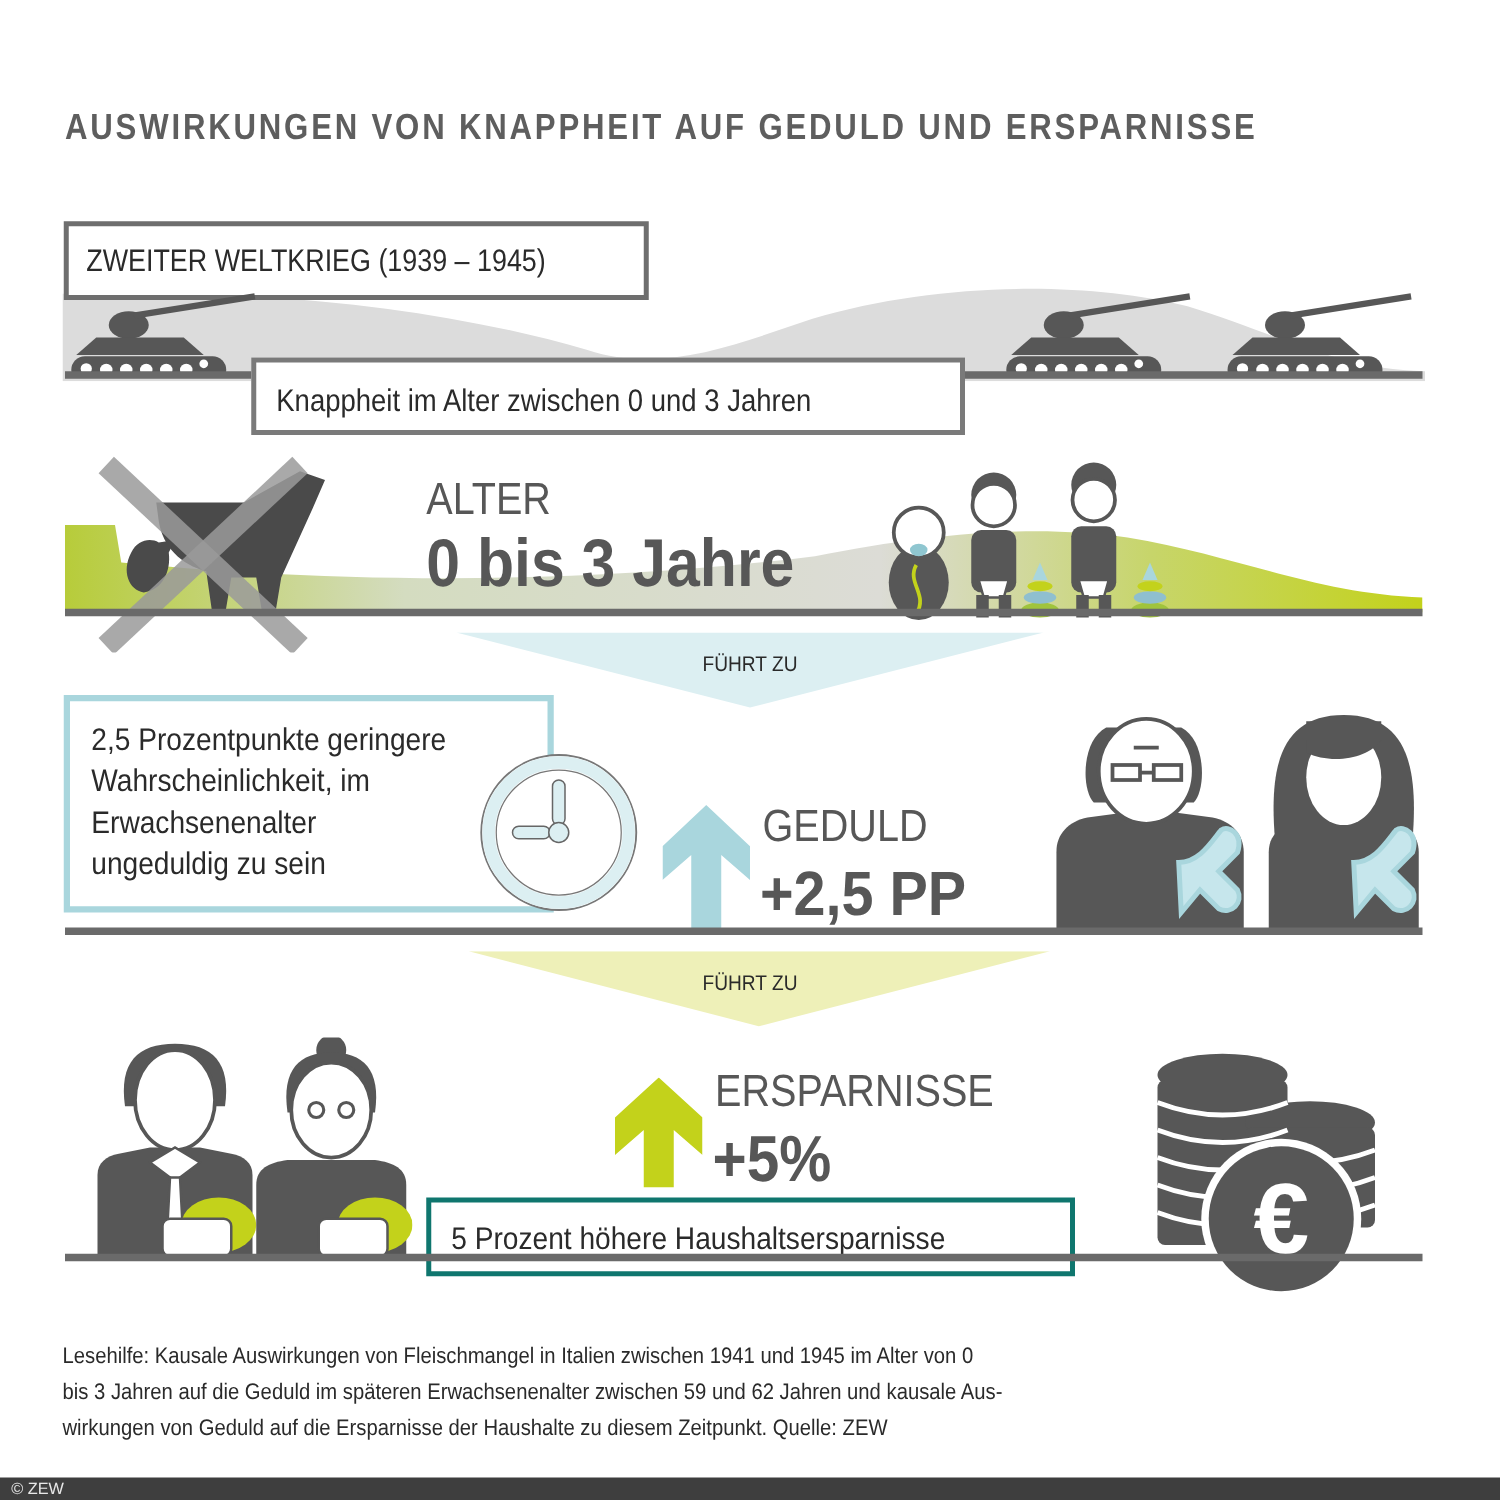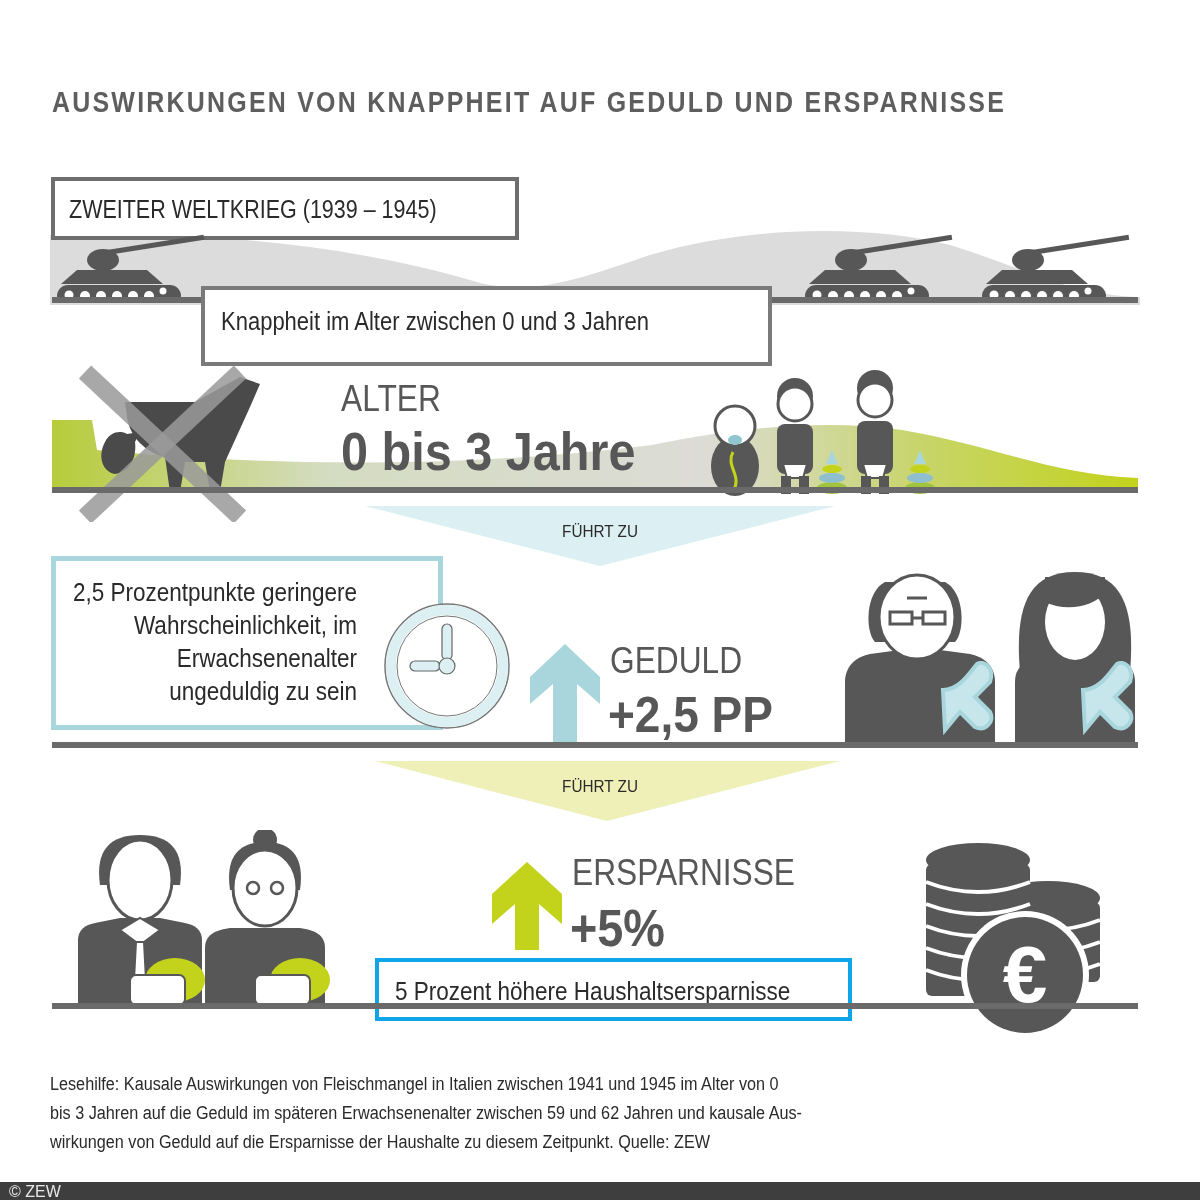--- a/index.html
+++ b/index.html
@@ -2,38 +2,38 @@
 <html><head>
 <meta charset="utf-8">
 <style>
   html,body{margin:0;padding:0;}
   body{width:1200px;height:1200px;background:#ffffff;position:relative;overflow:hidden;font-family:"Liberation Sans","DejaVu Sans",sans-serif;color:#575757;}
   .abs{position:absolute;}
   .title{left:52px;top:86px;font-size:29px;letter-spacing:2.6px;color:#5e5e5e;font-weight:bold;white-space:nowrap;transform:scaleX(0.86);transform-origin:left top;}
   .box{position:absolute;background:#fff;box-sizing:border-box;}
   .war-box{left:51px;top:153px;width:468px;height:63px;border:4px solid #6e6e6e;margin-top:24px;}
   .war-box span{position:absolute;left:14px;top:14px;font-size:25px;color:#2a2a2a;white-space:nowrap;transform:scaleX(0.86);transform-origin:left top;}
-  .k-box{left:201px;top:286px;width:571px;height:80px;border:4px solid #7a7a7a;}
+  .k-box{left:201px;top:286px;width:571px;height:62px;border:4px solid #7a7a7a;}
   .k-box span{position:absolute;left:16px;top:17px;font-size:25px;color:#2a2a2a;white-space:nowrap;transform:scaleX(0.88);transform-origin:left top;}
   .ground{position:absolute;height:6px;background:#6a6a6a;}
   .alter-lbl{left:341px;top:378px;font-size:36px;color:#575757;transform:scaleX(0.88);transform-origin:left top;white-space:nowrap;}
   .alter-big{left:341px;top:420px;font-size:54px;color:#575757;font-weight:bold;transform:scaleX(0.9);transform-origin:left top;white-space:nowrap;}
   .fz{font-size:17px;color:#2a2a2a;white-space:nowrap;transform:scaleX(0.9);transform-origin:center top;}
-  .pat-box{left:51px;top:556px;width:392px;height:174px;border:5px solid #a9d6dd;text-align:right;}
+  .pat-box{left:51px;top:556px;width:392px;height:174px;border:5px solid #a9d6dd;}
   .pat-box div{position:absolute;left:17px;top:15px;font-size:25px;line-height:33px;color:#2a2a2a;white-space:pre;transform:scaleX(0.9);transform-origin:left top;}
   .geduld-lbl{left:610px;top:640px;font-size:36px;color:#575757;transform:scaleX(0.88);transform-origin:left top;white-space:nowrap;}
   .geduld-big{left:608px;top:686px;font-size:50px;color:#575757;font-weight:bold;transform:scaleX(0.92);transform-origin:left top;white-space:nowrap;}
   .ers-lbl{left:572px;top:852px;font-size:36px;color:#575757;transform:scaleX(0.88);transform-origin:left top;white-space:nowrap;}
   .ers-big{left:570px;top:898px;font-size:52px;color:#575757;font-weight:bold;transform:scaleX(0.9);transform-origin:left top;white-space:nowrap;}
-  .save-box{left:375px;top:958px;width:477px;height:63px;border:4px solid #0ea5e9;}
+  .save-box{left:341px;top:958px;width:519px;height:63px;border:4px solid #0f766e;}
   .save-box span{position:absolute;left:16px;top:15px;font-size:25px;color:#2a2a2a;white-space:nowrap;transform:scaleX(0.9);transform-origin:left top;}
   .note{left:50px;top:1070px;width:1110px;font-size:18px;line-height:29px;color:#2a2a2a;}
   .note p{margin:0;white-space:nowrap;transform:scaleX(0.9);transform-origin:left top;}
   .footer{left:0;top:1182px;width:1200px;height:18px;background:#3e3e3e;}
-  .footer span{position:absolute;left:9px;top:1px;font-size:16px;color:#e8e8e8;}
+  .footer span{position:absolute;left:9px;top:1px;font-size:13px;color:#e8e8e8;}
 </style>
 </head>
 <body>
 
 <div class="abs title">AUSWIRKUNGEN VON KNAPPHEIT AUF GEDULD UND ERSPARNISSE</div>
 
 <svg class="abs" style="left:50px;top:225px" width="1090" height="80">
   <path d="M0,10 C150,5 300,20 420,55 C480,75 540,50 600,30 C700,0 820,0 900,20 C980,45 1020,70 1090,72 L1090,80 L0,80 Z" fill="#dcdcdc"></path>
 </svg>
 <div class="box war-box">

